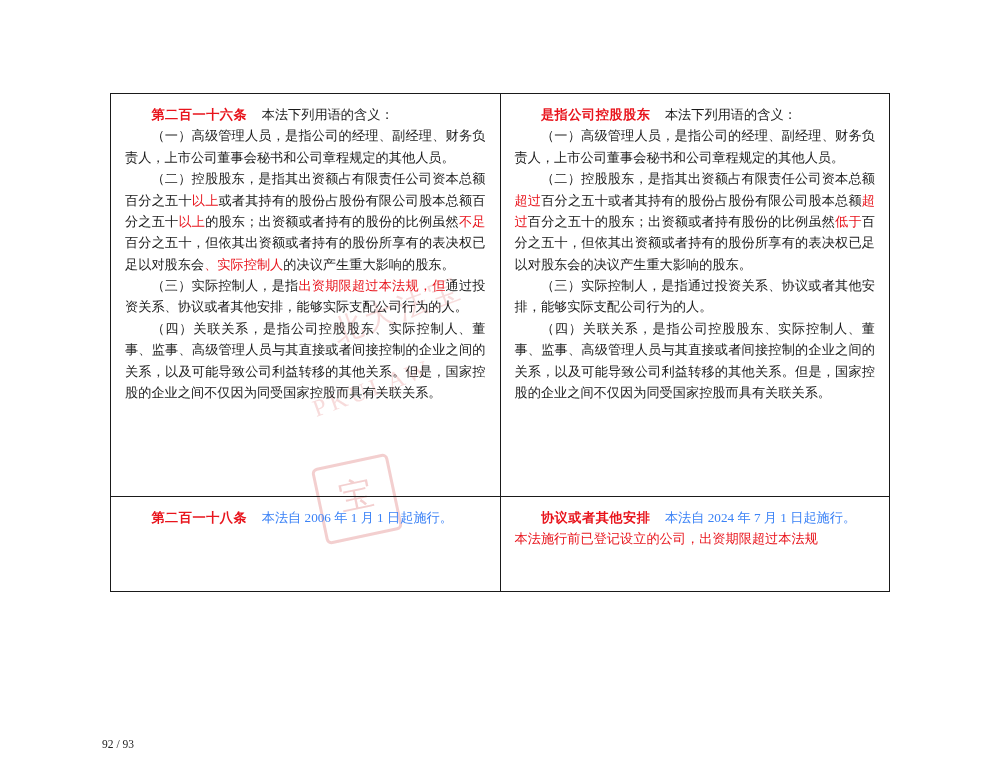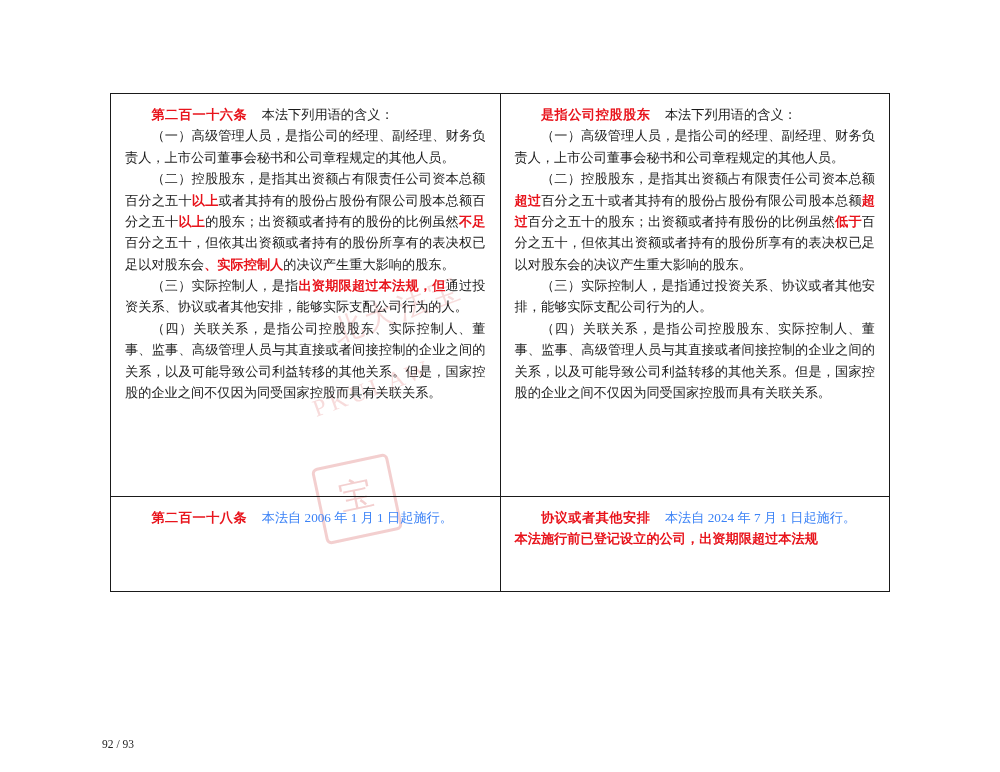--- a/index.html
+++ b/index.html
@@ -51,21 +51,21 @@
   .red {
     color: #3b82f6;
   }
   .art {
     font-weight: bold;
     color: #e8141c;
     letter-spacing: 0.5px;
   }
   .bold-red {
     color: #e8141c;
-    font-weight: bold;
+    font-weight: normal;
   }
   .sep {
     display: inline-block;
     width: 1.1em;
   }
   .row-tall td { height: 380px; }
   .row-mid td { height: 112px; }
   .row-short td { height: 72px; }
   .center-red {
     color: #e8141c;

